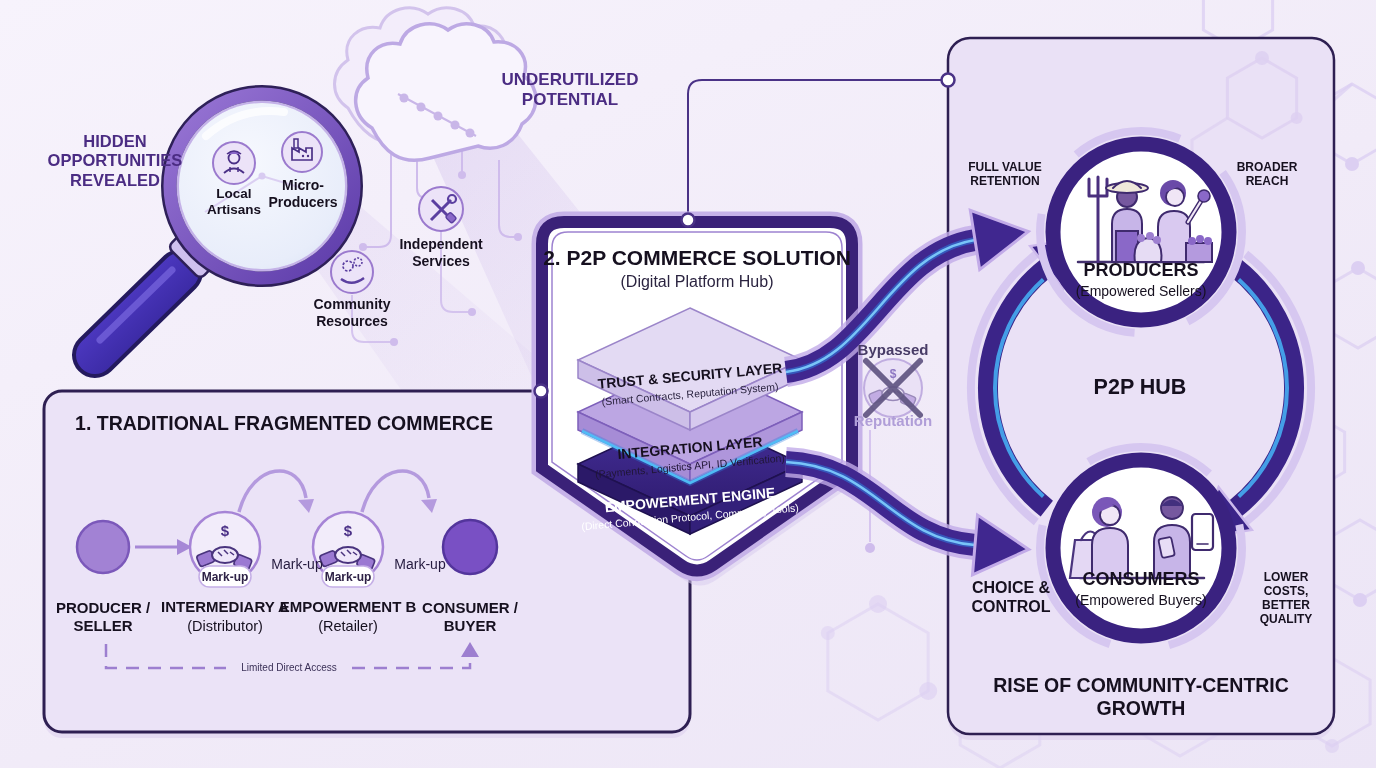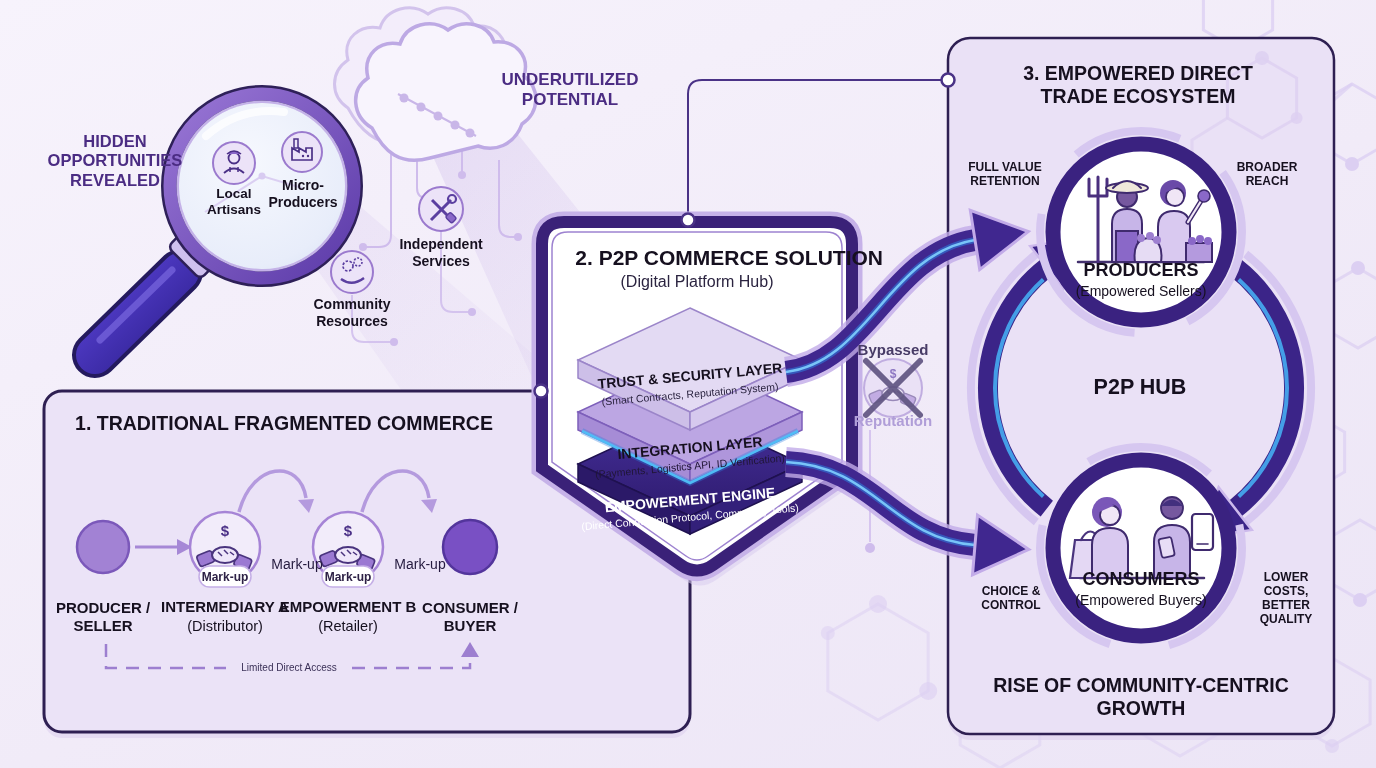--- a/index.html
+++ b/index.html
@@ -362,42 +362,40 @@
 <div class="t b" style="left:348px;top:607px;font-size:15px;">EMPOWERMENT B</div>
 <div class="t" style="left:348px;top:627px;font-size:14.5px;">(Retailer)</div>
 <div class="t b" style="left:470px;top:617px;font-size:15px;">CONSUMER /
 BUYER</div>
 <div class="t" style="left:225px;top:577px;font-size:12px;font-weight:600;color:#2d2145;">Mark-up</div>
 <div class="t" style="left:348px;top:577px;font-size:12px;font-weight:600;color:#2d2145;">Mark-up</div>
 <div class="t" style="left:297px;top:564px;font-size:14px;color:#241a3e;">Mark-up</div>
 <div class="t" style="left:420px;top:564px;font-size:14px;color:#241a3e;">Mark-up</div>
 <div class="t" style="left:289px;top:668px;font-size:10px;color:#3a3057;">Limited Direct Access</div>
 
-<div class="t b" style="left:697px;top:258px;font-size:21px;width:372px;text-align:right;">2. P2P COMMERCE SOLUTION</div>
+<div class="t b" style="left:697px;top:258px;font-size:21px;width:372px;">2. P2P COMMERCE SOLUTION</div>
 <div class="t" style="left:697px;top:282px;font-size:16px;color:#2b2440;">(Digital Platform Hub)</div>
 <div class="t b rot" style="left:690px;top:376px;font-size:14px;">TRUST &amp; SECURITY LAYER</div>
 <div class="t rot" style="left:690px;top:394px;font-size:10.5px;color:#2b2440;">(Smart Contracts, Reputation System)</div>
 <div class="t b rot" style="left:690px;top:448px;font-size:14px;">INTEGRATION LAYER</div>
 <div class="t rot" style="left:690px;top:466px;font-size:10.5px;color:#201636;">(Payments, Logistics API, ID Verification)</div>
 <div class="t b rot white" style="left:690px;top:500px;font-size:14px;">EMPOWERMENT ENGINE</div>
 <div class="t rot white" style="left:690px;top:517px;font-size:10.5px;">(Direct Connection Protocol, Community Tools)</div>
 
 <div class="t" style="left:893px;top:350px;font-size:15px;color:#473b66;font-weight:bold;">Bypassed</div>
 <div class="t b" style="left:893px;top:421px;font-size:15px;color:#b09ed8;">Reputation</div>
 
-<div class="t b" style="left:1138px;top:85px;font-size:19.5px;width:300px;">3. EMPOWERED DIRECT
-TRADE ECOSYSTEM</div>
 <div class="t b" style="left:1005px;top:174px;font-size:12px;">FULL VALUE
 RETENTION</div>
 <div class="t b" style="left:1267px;top:174px;font-size:12px;">BROADER
 REACH</div>
 <div class="t b" style="left:1141px;top:271px;font-size:18px;">PRODUCERS</div>
 <div class="t" style="left:1141px;top:291px;font-size:14px;">(Empowered Sellers)</div>
 <div class="t b" style="left:1140px;top:388px;font-size:21.5px;">P2P HUB</div>
-<div class="t b" style="left:1011px;top:598px;font-size:12px;text-align:center;">CHOICE &amp;
+<div class="t b" style="left:1011px;top:598px;font-size:16px;text-align:center;">CHOICE &amp;
 CONTROL</div>
 <div class="t b" style="left:1286px;top:598px;font-size:12px;">LOWER COSTS,
 BETTER QUALITY</div>
 <div class="t b" style="left:1141px;top:580px;font-size:18px;">CONSUMERS</div>
 <div class="t" style="left:1141px;top:600px;font-size:14px;">(Empowered Buyers)</div>
 <div class="t b" style="left:1141px;top:697px;font-size:19.5px;width:320px;">RISE OF COMMUNITY-CENTRIC
 GROWTH</div>
 
 </div>
 

